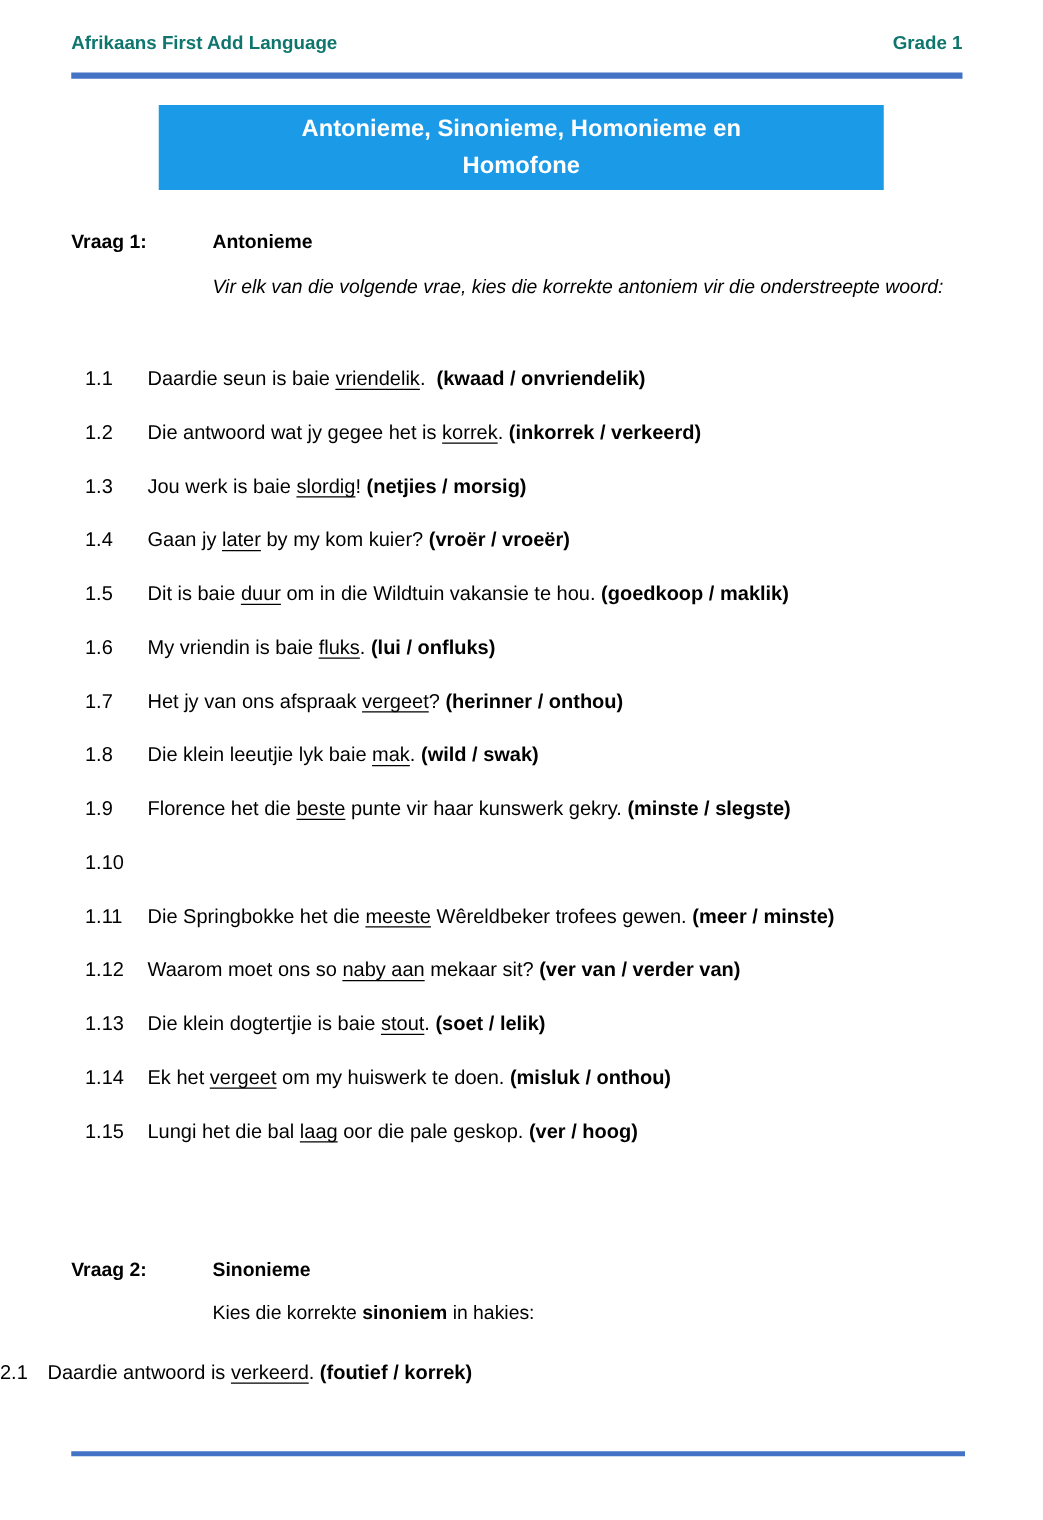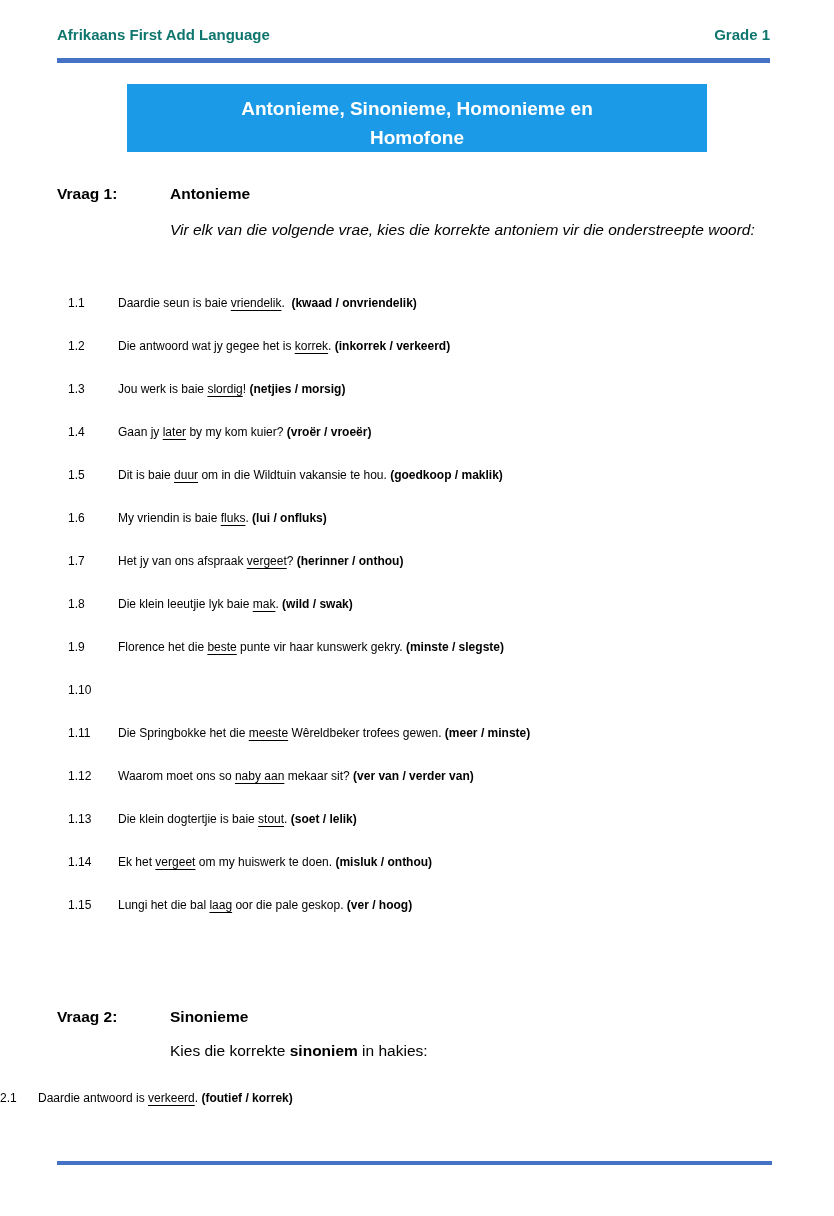--- a/index.html
+++ b/index.html
@@ -32,21 +32,21 @@
   }
 
   
   .banner {
     position: absolute;
     top: 84px; left: 127px;
     width: 580px; height: 68px;
     background: #1B9AE8;
     color: #ffffff;
     display: flex;
-    align-items: flex-end;
+    align-items: center;
     justify-content: center;
     text-align: center;
   }
   .banner .banner-text {
     display: inline-block;
     max-width: 430px;
     font-size: 19px;
     font-weight: bold;
     line-height: 29px;
   }
@@ -74,21 +74,21 @@
   .v1-instr { top: 213px; font-style: italic; }
   .v2-instr { top: 1040px; line-height: 21px; }
 
   
   .items { position: absolute; left: 0; right: 40px; }
   .v1-items { top: 293px; }
   .v2-items { top: 1088px; }
   .item {
     display: flex;
     line-height: 21px;
-    font-size: 12px;
+    font-size: 16px;
     margin-bottom: 22px;
   }
   .v1-items .item .inum { margin-left: 68px; width: 50px; flex: 0 0 auto; }
   .v2-items .item .inum { width: 38px; flex: 0 0 auto; }
   .itext { flex: 1; }
   .u {
     text-decoration: underline;
     text-decoration-thickness: 1px;
     text-underline-offset: 3px;
   }

